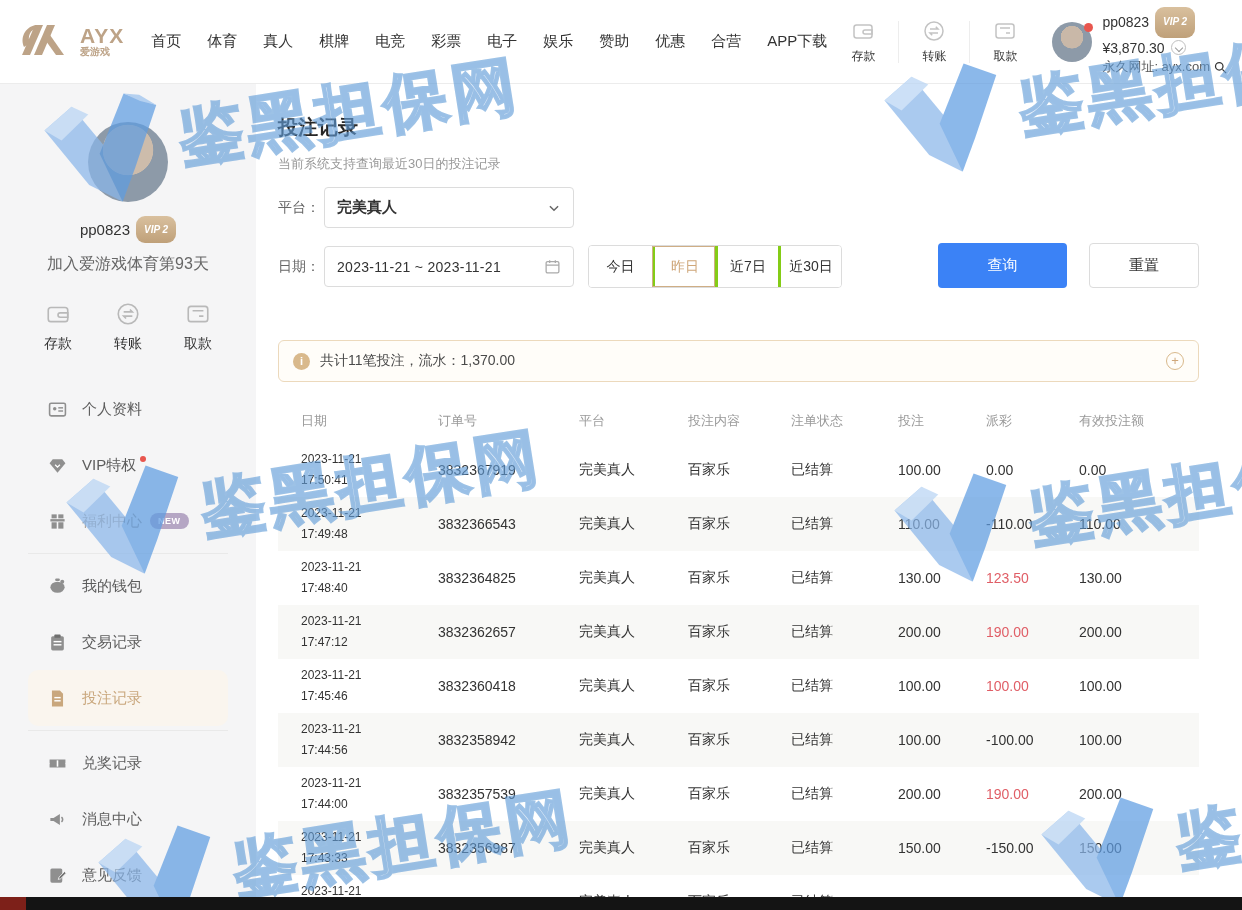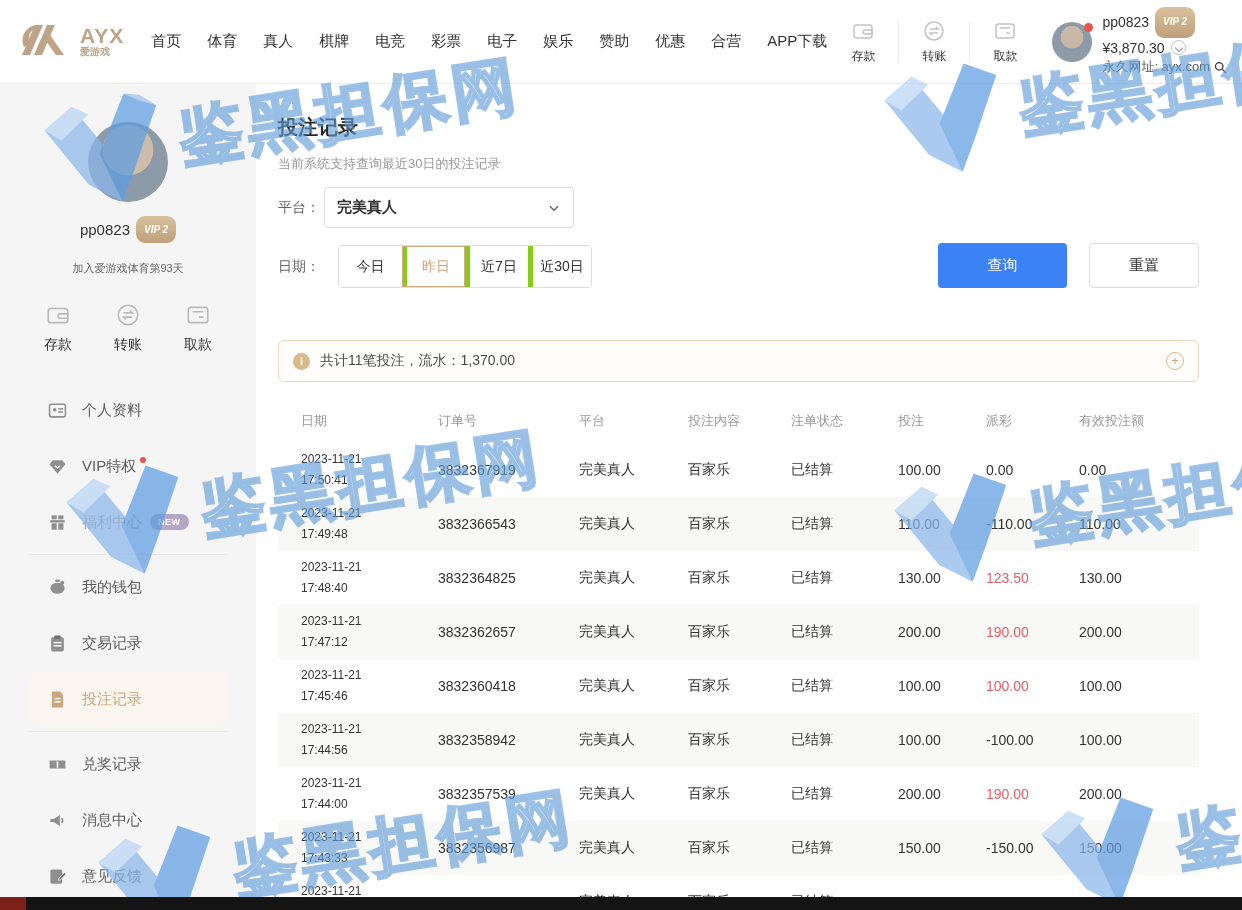--- a/index.html
+++ b/index.html
@@ -39,21 +39,21 @@
 
   
   .layout { display:flex; height:826px; position:relative; }
   .sidebar { width:256px; flex:none; position:relative; }
   .main { flex:1; background:#fff; position:relative; padding:30px 43px 0 22px; }
 
   
   .avatar-lg { width:80px; height:80px; border-radius:50%; margin:38px auto 0;
     background:radial-gradient(circle at 50% 35%, #cdbcab 0 38%, #8d9aa8 39% 100%); }
   .sb-name { display:flex; justify-content:center; align-items:center; margin-top:14px; font-size:15px; }
-  .sb-join { text-align:center; font-size:11px; color:#666; margin-top:18px; }
+  .sb-join { text-align:center; font-size:16px; color:#666; margin-top:11px; }
   .sb-actions { display:flex; justify-content:space-between; padding:0 44px; margin-top:26px; }
   .sb-qa { display:flex; flex-direction:column; align-items:center; cursor:pointer; }
   .sb-qa svg { width:26px; height:26px; }
   .sb-qa-label { font-size:14px; color:#333; margin-top:8px; }
   .sb-menu { margin-top:28px; }
   .sb-item { display:flex; align-items:center; height:56px; margin:0 28px; padding-left:20px;
     border-radius:10px; cursor:pointer; font-size:15px; color:#5c5c5c; }
   .sb-item svg { width:19px; height:19px; margin-right:15px; flex:none; }
   .sb-item.active { background:#faf5ee; color:#c9a77d; }
   .sb-item.muted { color:#a99f93; }
@@ -68,21 +68,21 @@
   .filter-row { display:flex; align-items:center; margin-top:14px; }
   .f-label { font-size:14px; color:#666; width:46px; flex:none; }
   .select-box, .date-box { width:250px; height:41px; background:#fff; border:1px solid #dcdcdc;
     border-radius:4px; display:flex; align-items:center; padding:0 12px; cursor:pointer; }
   .select-box { justify-content:space-between; }
   .select-val { font-size:15px; font-weight:bold; color:#333; }
   .date-row { display:flex; align-items:center; margin-top:17px; position:relative; }
   .date-val { font-size:14px; color:#333; flex:1; letter-spacing:.3px; }
   .seg-group { display:flex; margin-left:14px; border:1px solid #dcdcdc; border-radius:4px; overflow:hidden; }
   .seg-btn { width:63px; height:41px; background:#fff; display:flex; align-items:center; justify-content:center;
-    font-size:14px; color:#333; cursor:pointer; border-left:5px solid #84cc16; }
+    font-size:14px; color:#333; cursor:pointer; border-left:3px solid #84cc16; }
   .seg-btn:first-child { border-left:none; }
   .seg-btn.active { color:#cfa77a; outline:1px solid #cfae85; outline-offset:-1px; }
   .btns-right { position:absolute; right:0; top:-2px; display:flex; }
   .btn { height:45px; border-radius:4px; font-size:15px; display:flex; align-items:center;
     justify-content:center; cursor:pointer; }
   .btn-primary { width:129px; background:#3b82f6; color:#fff; }
   .btn-ghost { width:110px; background:#fff; border:1px solid #dcdcdc; color:#333; margin-left:22px; }
 
   .summary-bar { margin-top:52px; height:42px; border:1px solid #ecd9bc; background:#fffdf9;
     border-radius:6px; display:flex; align-items:center; padding:0 14px; }
@@ -311,20 +311,27 @@
       <div class="select-box">
         <span class="select-val">完美真人</span>
         <svg width="14" height="14" viewBox="0 0 24 24" fill="none" stroke="#666" stroke-width="2.5">
           <path d="M5 9l7 7 7-7"></path>
         </svg>
       </div>
     </div>
 
     <div class="date-row">
       <span class="f-label">日期：</span>
+      <div class="date-box">
+        <span class="date-val">2023-11-21  ~  2023-11-21</span>
+        <svg width="17" height="17" viewBox="0 0 24 24" fill="none" stroke="#aaa" stroke-width="1.8">
+          <rect x="3" y="5" width="18" height="16" rx="2"></rect>
+            <path d="M3 10h18M8 3v4M16 3v4"></path>
+        </svg>
+      </div>
       <div class="seg-group">
         <div class="seg-btn">今日</div>
         <div class="seg-btn active">昨日</div>
         <div class="seg-btn">近7日</div>
         <div class="seg-btn">近30日</div>
       </div>
       <div class="btns-right">
         <div class="btn btn-primary">查询</div>
         <div class="btn btn-ghost">重置</div>
       </div>

